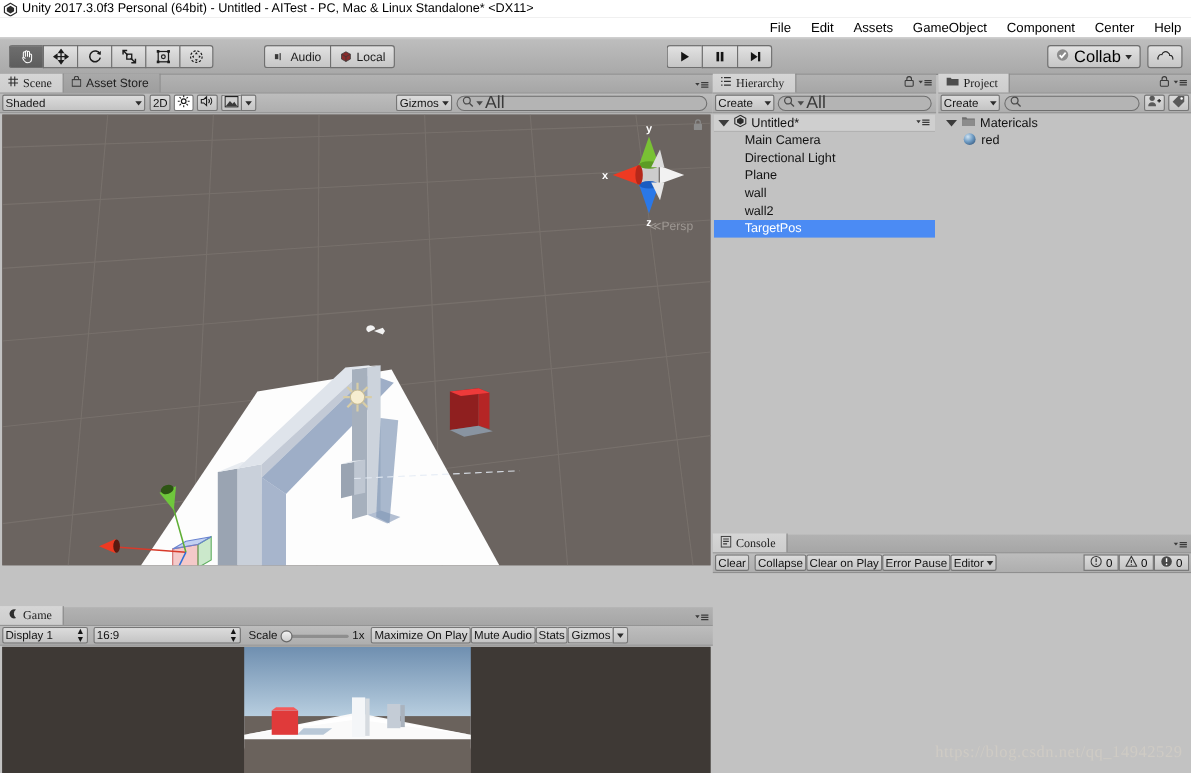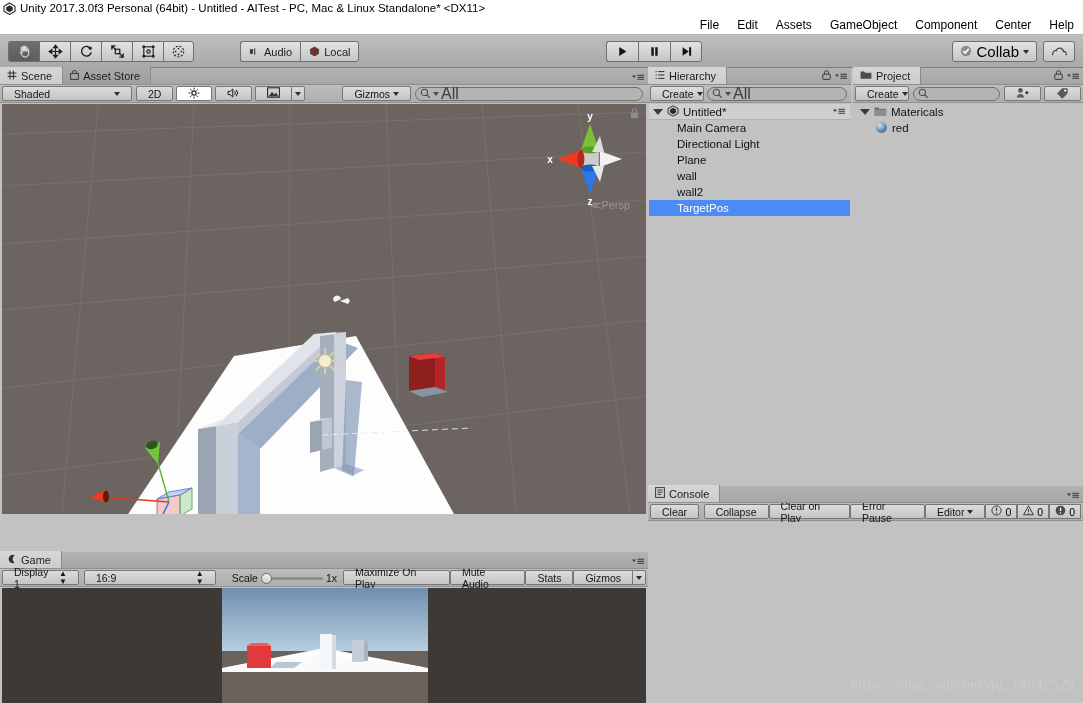--- a/index.html
+++ b/index.html
@@ -76,30 +76,30 @@
     height: 17px; background: linear-gradient(#b2b2b2,#a6a6a6);
     display: flex; align-items: flex-end; position: relative;
     border-bottom: 1px solid #8f8f8f;
   }
   .tab {
     height: 17px; padding: 0 10px 0 7px; display: flex; align-items: center; gap: 4px;
     font-size: 11px; color: #1d1d1d; cursor: default;
     background: linear-gradient(#a9a9a9,#9e9e9e);
     border-right: 1px solid #8b8b8b;
   }
-  .tab.active { background: linear-gradient(#d6d6d6,#cdcdcd); }
+  .tab.active { background: linear-gradient(#d6d6d6,#cdcdcd); font-family: Liberation Serif, serif; }
   .tabrow .tabtools { position: absolute; right: 3px; bottom: 2px; display: flex; gap: 3px; align-items: center; }
 
   .subbar {
     height: 18px; background: linear-gradient(#bdbdbd,#aeaeae);
     border-bottom: 1px solid #8f8f8f; display: flex; align-items: center; gap: 0;
     padding: 0 2px;
   }
   .sb {
-    height: 15px; display: flex; align-items: center; padding: 0 11px; gap: 3px;
+    height: 15px; display: flex; align-items: center; padding: 0 2px; gap: 3px;
     background: linear-gradient(#dcdcdc,#c4c4c4); border: 1px solid #767676;
     font-size: 10.5px; color: #141414; cursor: default; border-radius: 2px;
   }
   .sb.flat { background: transparent; border: none; }
   .sb.grpL { border-radius: 2px 0 0 2px; border-right: none; }
   .sb.grpR { border-radius: 0 2px 2px 0; }
   .dd { position: relative; }
   .dd .caret { margin-left: auto; }
   .searchfield {
     height: 14px; border: 1px solid #6e6e6e; border-radius: 7px;

